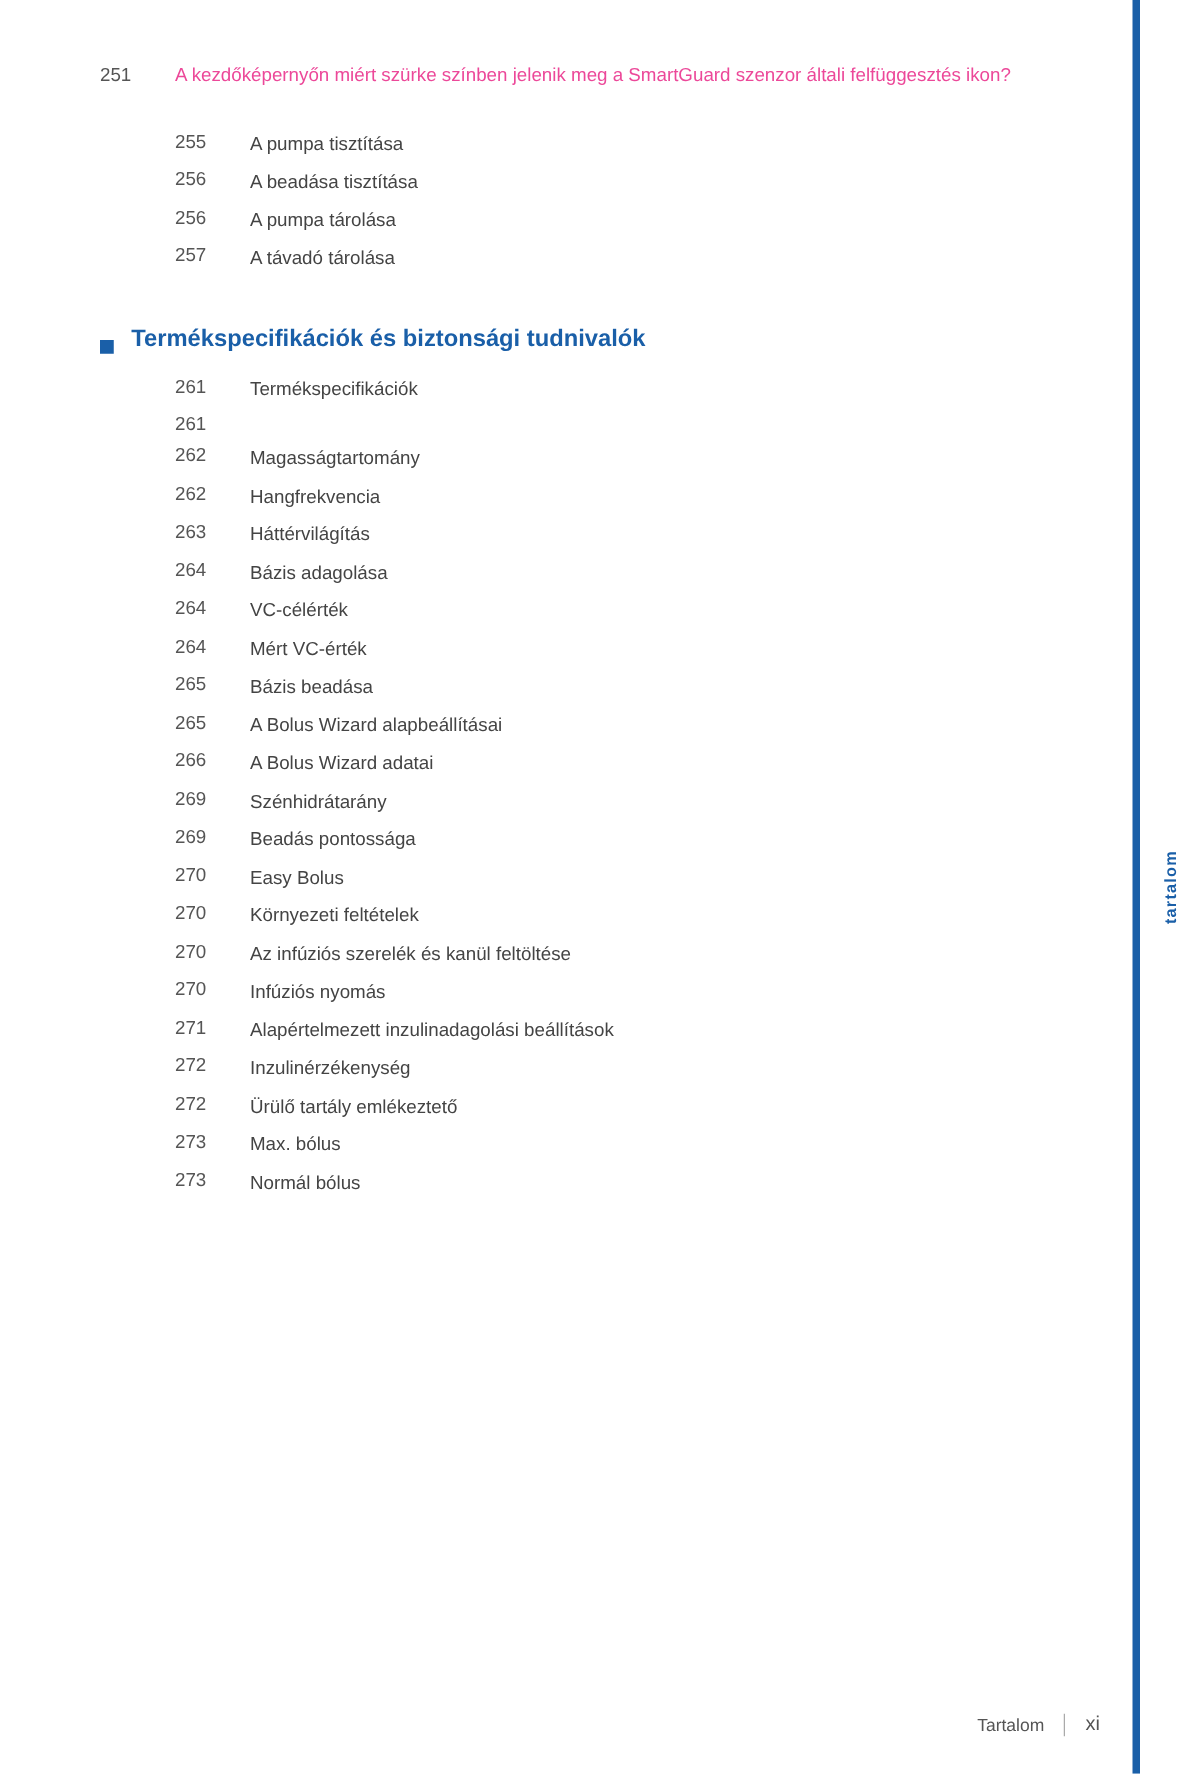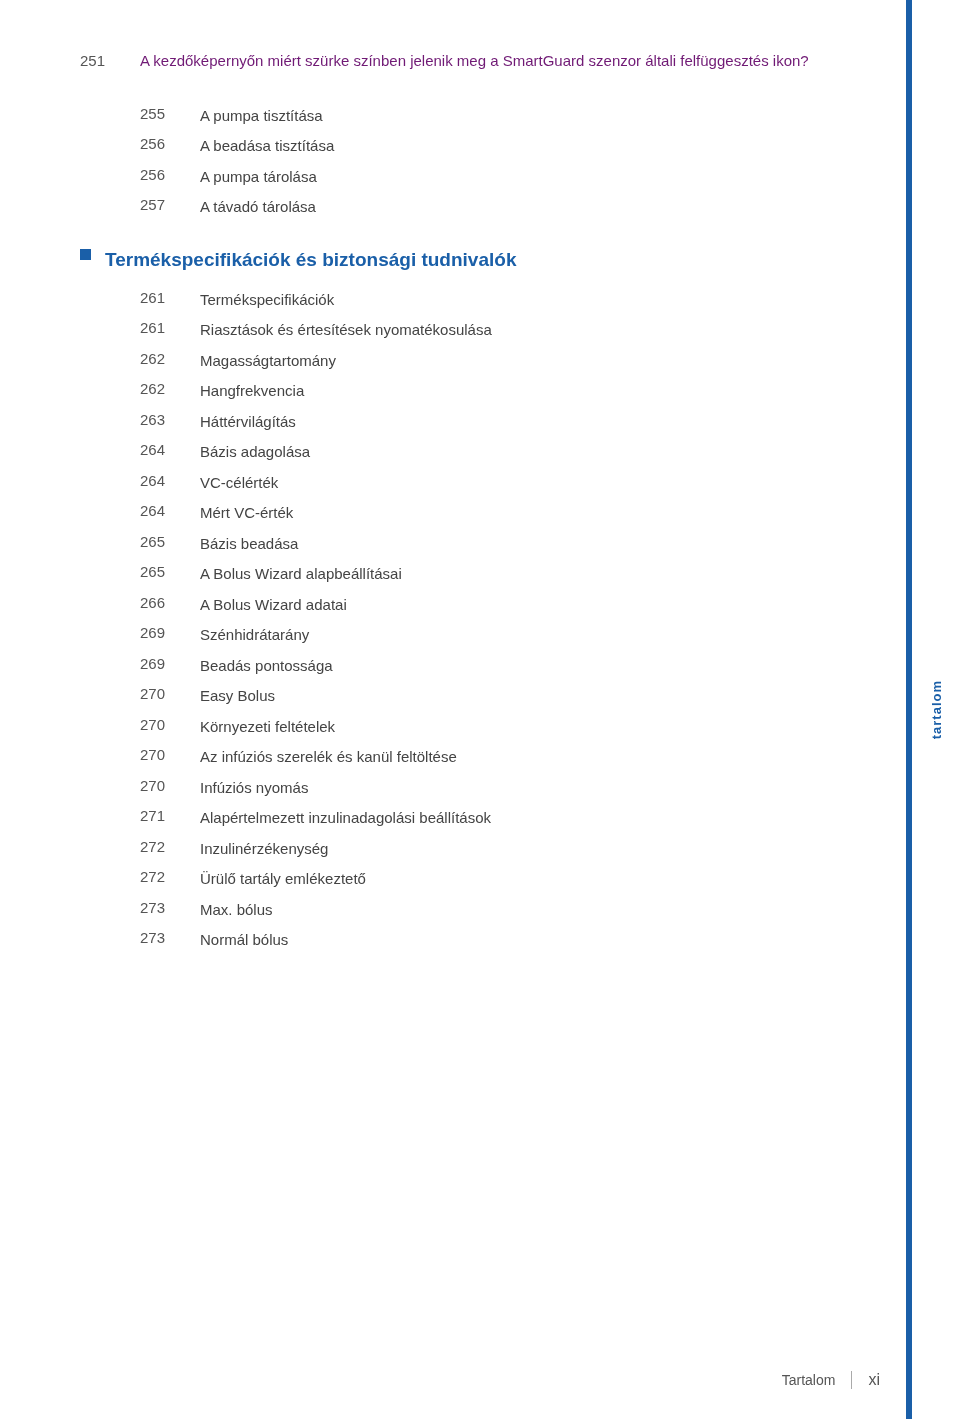--- a/index.html
+++ b/index.html
@@ -71,21 +71,21 @@
 
     .page-num {
       font-size: 15px;
       color: #555555;
       min-width: 40px;
       padding-top: 2px;
     }
 
     .entry-text {
       font-size: 15px;
-      color: #701a75;
+      color: #ec4899;
       line-height: 1.5;
     }
 
     
     .section-heading {
       display: flex;
       align-items: center;
       margin-top: 30px;
       margin-bottom: 18px;
       gap: 14px;
@@ -100,22 +100,22 @@
 
     .section-title {
       font-size: 22px;
       font-weight: 700;
       color: #333333;
     }
 
     
     .subsection-heading {
       display: flex;
-      align-items: flex-start;
-      margin-top: 26px;
+      align-items: flex-end;
+      margin-top: 38px;
       margin-bottom: 14px;
       gap: 14px;
     }
 
     .blue-square-small {
       width: 11px;
       height: 11px;
       background: #1a5fa8;
       flex-shrink: 0;
     }
@@ -229,21 +229,20 @@
       <span class="subsection-title">Termékspecifikációk és biztonsági tudnivalók</span>
     </div>
 
     <ul class="toc-list" style="margin-left: 60px;">
       <li class="toc-item">
         <span class="toc-num">261</span>
         <span class="toc-label">Termékspecifikációk</span>
       </li>
       <li class="toc-item">
         <span class="toc-num">261</span>
-        <span class="toc-label">Riasztások és értesítések nyomatékosulása</span>
       </li>
       <li class="toc-item">
         <span class="toc-num">262</span>
         <span class="toc-label">Magasságtartomány</span>
       </li>
       <li class="toc-item">
         <span class="toc-num">262</span>
         <span class="toc-label">Hangfrekvencia</span>
       </li>
       <li class="toc-item">

